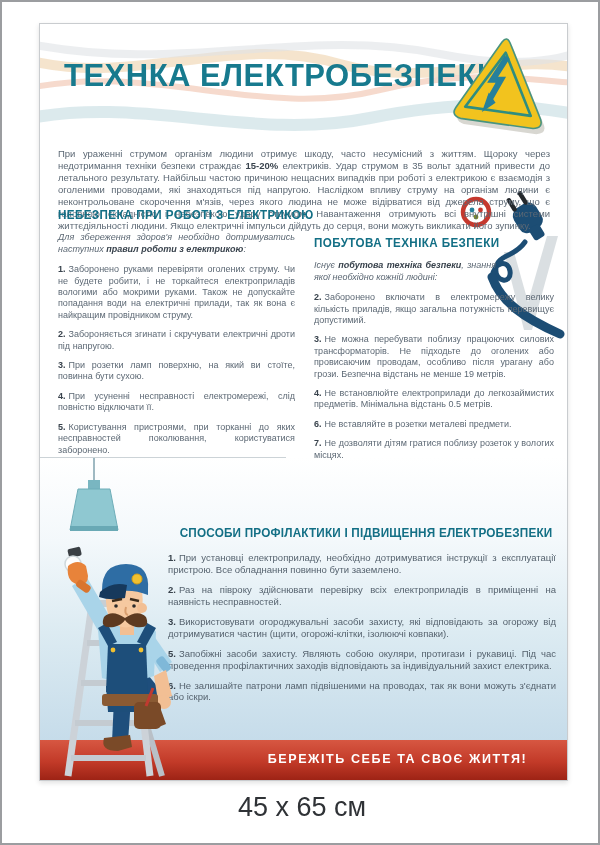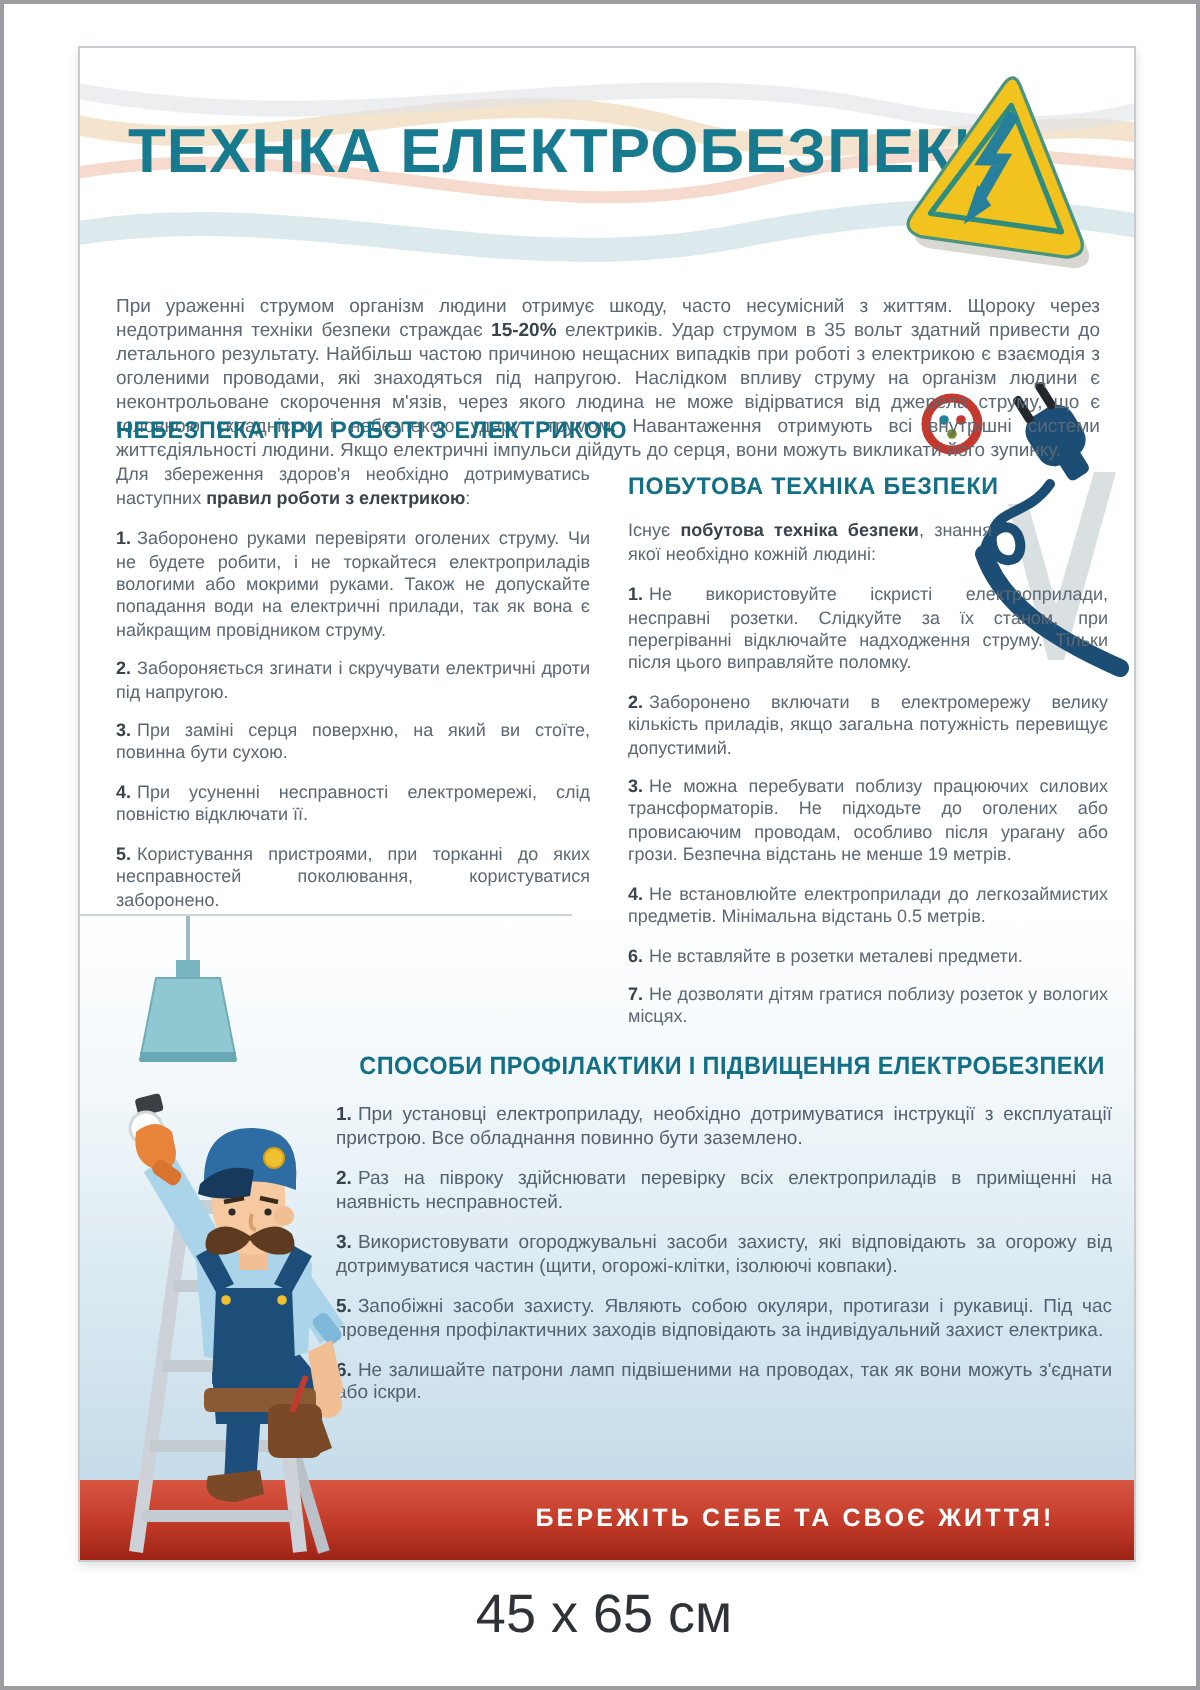--- a/index.html
+++ b/index.html
@@ -21,21 +21,21 @@
   #intro{left:18px;top:124px;width:492px;font-size:9.5px;line-height:1.27;
          color:#5c6874;text-align:justify;z-index:4;}
   #intro b{color:#39434d;}
   
   .col{z-index:4;color:#5c6874;font-size:9px;line-height:1.27;}
   #col-left{left:18px;top:184px;width:237px;}
   #col-right{left:274px;top:212px;width:240px;}
   h2.sec{margin:0 0 9px;font-size:12px;font-weight:bold;color:#136f85;
          letter-spacing:.4px;white-space:nowrap;transform:scaleX(.97);
          transform-origin:left center;}
-  p.lead{margin:0 0 9px;text-align:justify;}
+  p.lead{margin:0 0 9px;text-align:justify;font-style:italic;}
   p.lead b{color:#39434d;}
   #col-right p.lead{margin-right:58px;}
   p.item{margin:0 0 8px;text-align:justify;}
   p.item .num{font-weight:bold;color:#39434d;margin-right:3px;}
   
   #plug{left:412px;top:166px;width:116px;height:158px;z-index:3;}
   
   #bluezone{left:0;top:433px;width:527px;height:283px;z-index:1;
     background:linear-gradient(180deg,#ffffff 0%,#f3f8fb 30%,#dcebf2 62%,#c6dcea 100%);}
   #divider{left:0;top:433px;width:246px;height:0;border-top:1px solid #ccd3d7;z-index:2;}
@@ -85,29 +85,28 @@
 
     <div id="intro" class="abs">
       <span>При ураженні струмом організм людини отримує шкоду, часто несумісний з життям. Щороку через недотримання техніки безпеки страждає </span><b>15-20%</b><span> електриків. Удар струмом в 35 вольт здатний привести до летального результату. Найбільш частою причиною нещасних випадків при роботі з електрикою є взаємодія з оголеними проводами, які знаходяться під напругою. Наслідком впливу струму на організм людини є неконтрольоване скорочення м'язів, через якого людина не може відірватися від джерела струму, що є головною складністю і небезпекою удару струмом. Навантаження отримують всі внутрішні системи життєдіяльності людини. Якщо електричні імпульси дійдуть до серця, вони можуть викликати його зупинку.</span>
     </div>
 
     <div id="col-left" class="abs col">
       <h2 class="sec">НЕБЕЗПЕКА ПРИ РОБОТІ З ЕЛЕКТРИКОЮ</h2>
       <p class="lead"><span>Для збереження здоров'я необхідно дотримуватись наступних </span><b>правил роботи з електрикою</b><span>:</span></p>
       <p class="item"><span class="num">1.</span><span>Заборонено руками перевіряти оголених струму. Чи не будете робити, і не торкайтеся електроприладів вологими або мокрими руками. Також не допускайте попадання води на електричні прилади, так як вона є найкращим провідником струму.</span></p>
       <p class="item"><span class="num">2.</span><span>Забороняється згинати і скручувати електричні дроти під напругою.</span></p>
-      <p class="item"><span class="num">3.</span><span>При заміні серця поверхню, на який ви стоїте, повинна бути сухою.</span></p>
+      <p class="item"><span class="num">3.</span><span>При розетки ламп поверхню, на який ви стоїте, повинна бути сухою.</span></p>
       <p class="item"><span class="num">4.</span><span>При усуненні несправності електромережі, слід повністю відключати її.</span></p>
       <p class="item"><span class="num">5.</span><span>Користування пристроями, при торканні до яких несправностей поколювання, користуватися заборонено.</span></p>
     </div>
 
     <div id="col-right" class="abs col">
       <h2 class="sec">ПОБУТОВА ТЕХНІКА БЕЗПЕКИ</h2>
       <p class="lead"><span>Існує </span><b>побутова техніка безпеки</b><span>, знання якої необхідно кожній людині:</span></p>
-      <p class="item"><span class="num">1.</span><span>Не використовуйте іскристі електроприлади, несправні розетки. Слідкуйте за їх станом, при перегріванні відключайте надходження струму. Тільки після цього виправляйте поломку.</span></p>
       <p class="item"><span class="num">2.</span><span>Заборонено включати в електромережу велику кількість приладів, якщо загальна потужність перевищує допустимий.</span></p>
       <p class="item"><span class="num">3.</span><span>Не можна перебувати поблизу працюючих силових трансформаторів. Не підходьте до оголених або провисаючим проводам, особливо після урагану або грози. Безпечна відстань не менше 19 метрів.</span></p>
       <p class="item"><span class="num">4.</span><span>Не встановлюйте електроприлади до легкозаймистих предметів. Мінімальна відстань 0.5 метрів.</span></p>
       <p class="item"><span class="num">6.</span><span>Не вставляйте в розетки металеві предмети.</span></p>
       <p class="item"><span class="num">7.</span><span>Не дозволяти дітям гратися поблизу розеток у вологих місцях.</span></p>
     </div>
 
     <svg id="plug" class="abs" viewBox="0 0 116 158">
       <polygon points="52,62 72,140 80,140 106,46 95,46 76,112 62,62" fill="#b6c0c6" opacity=".5"></polygon>
       <g>

